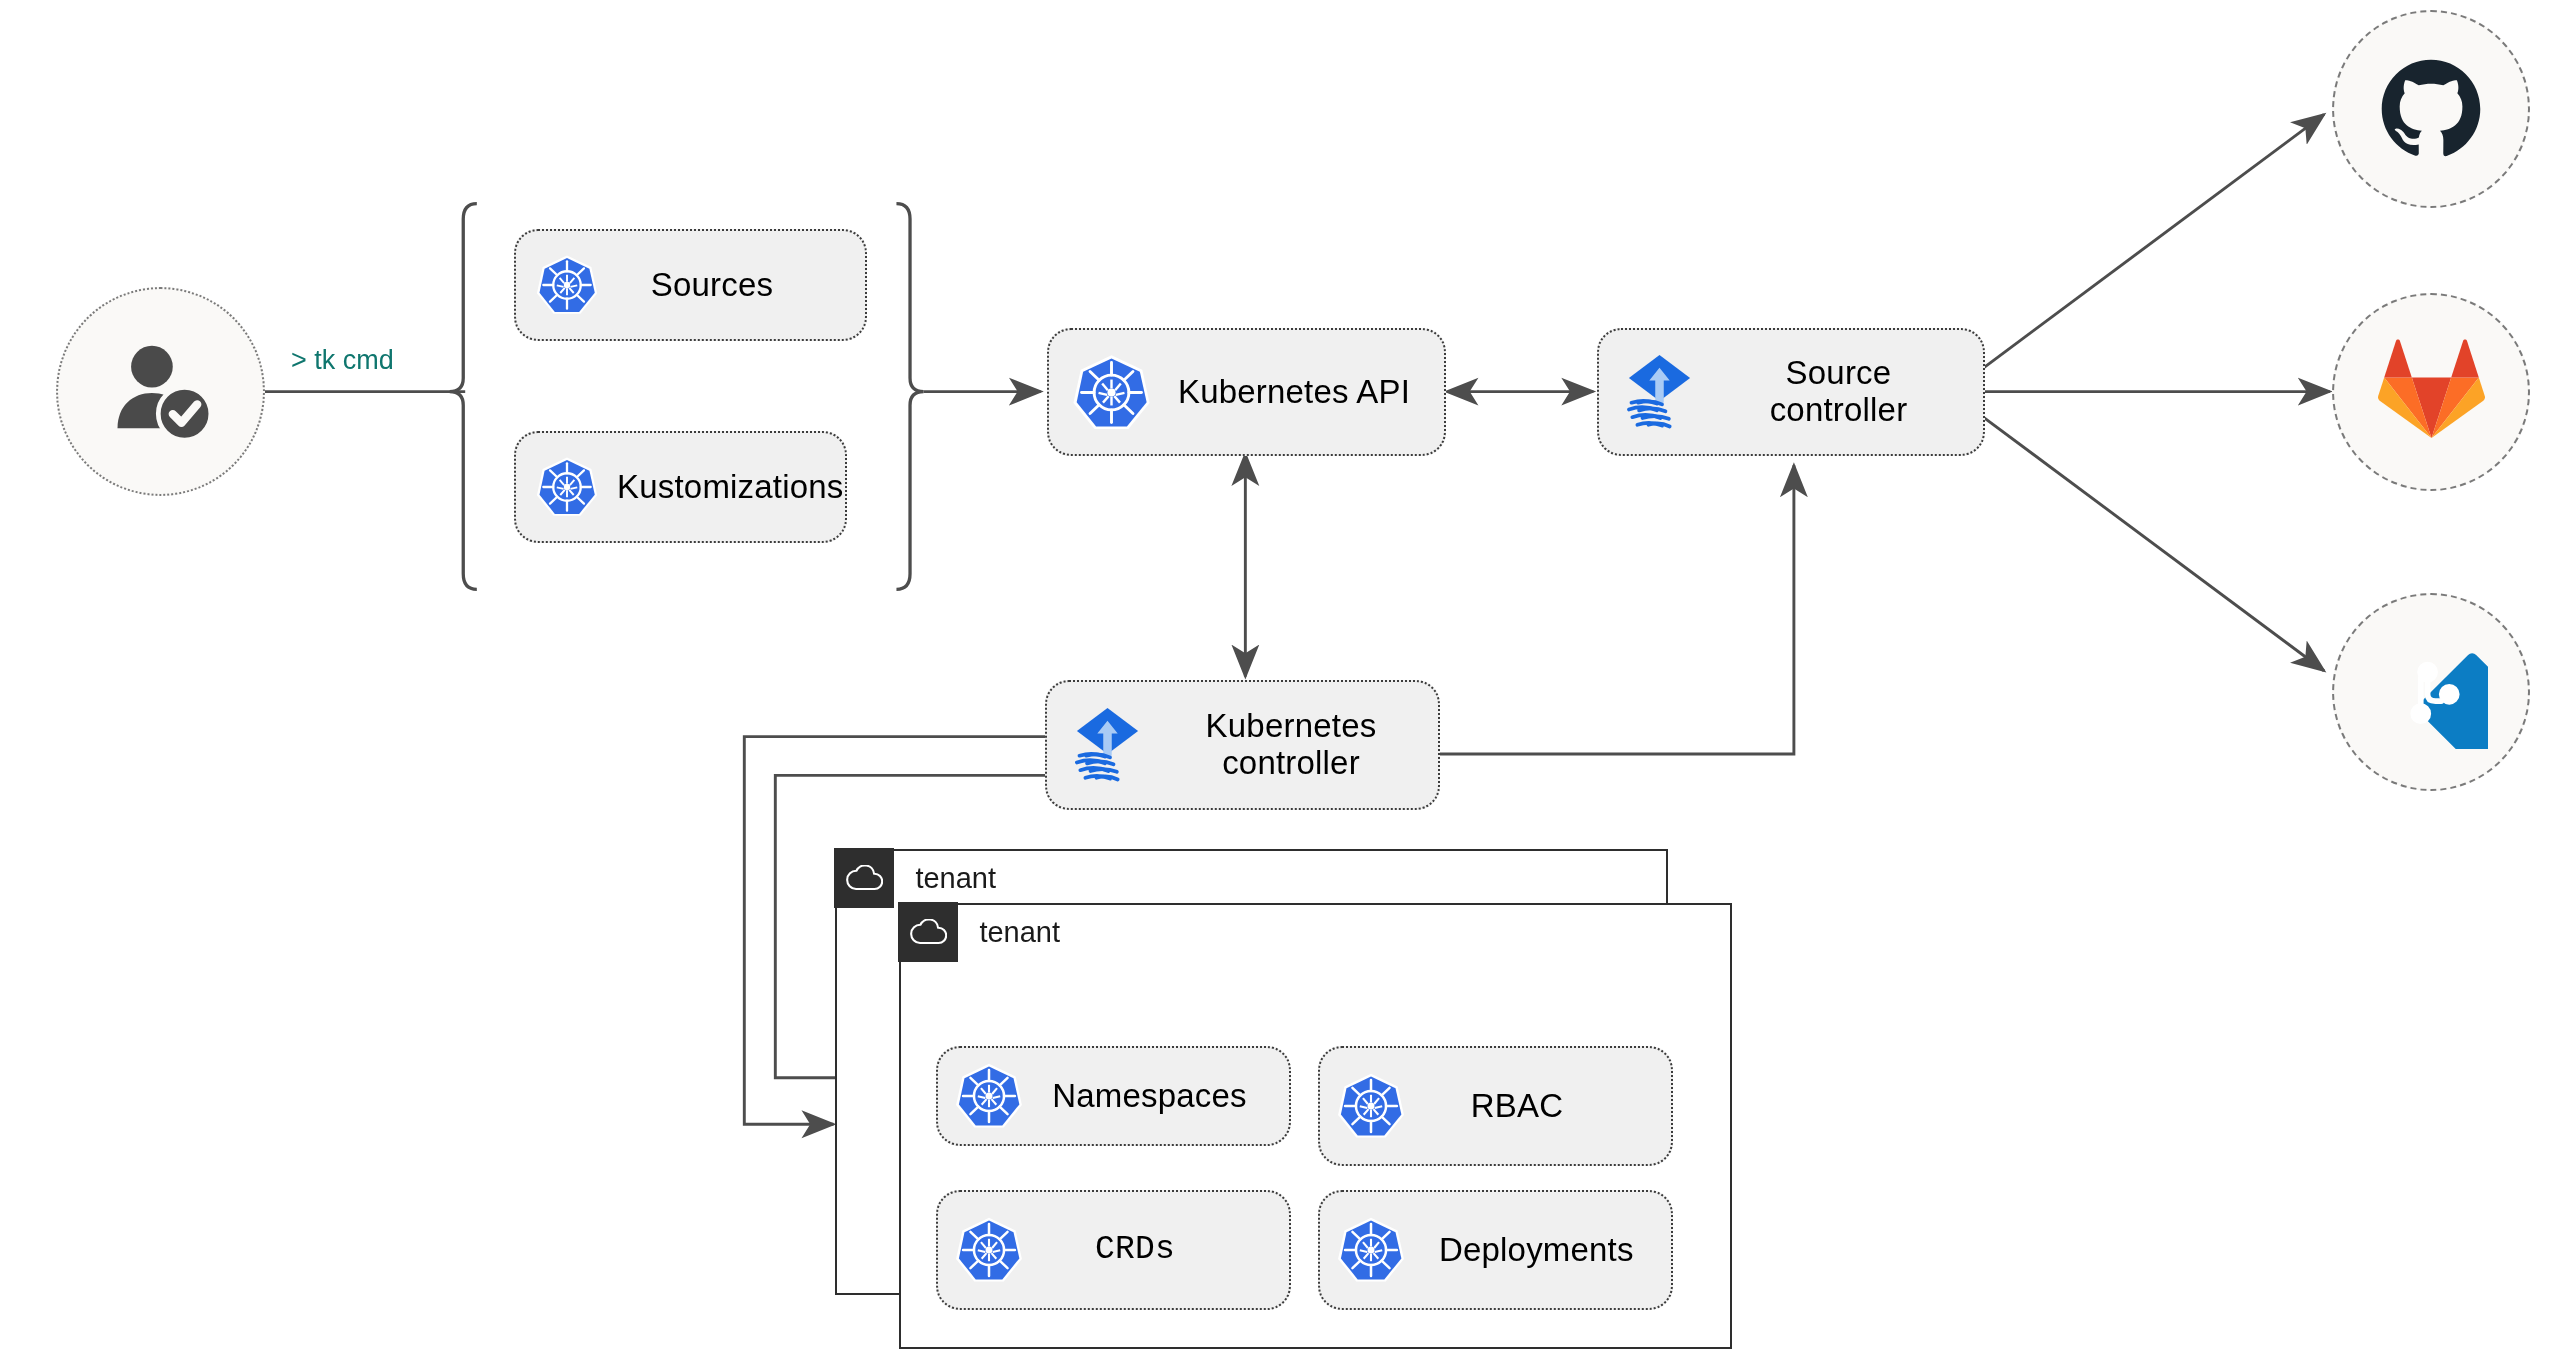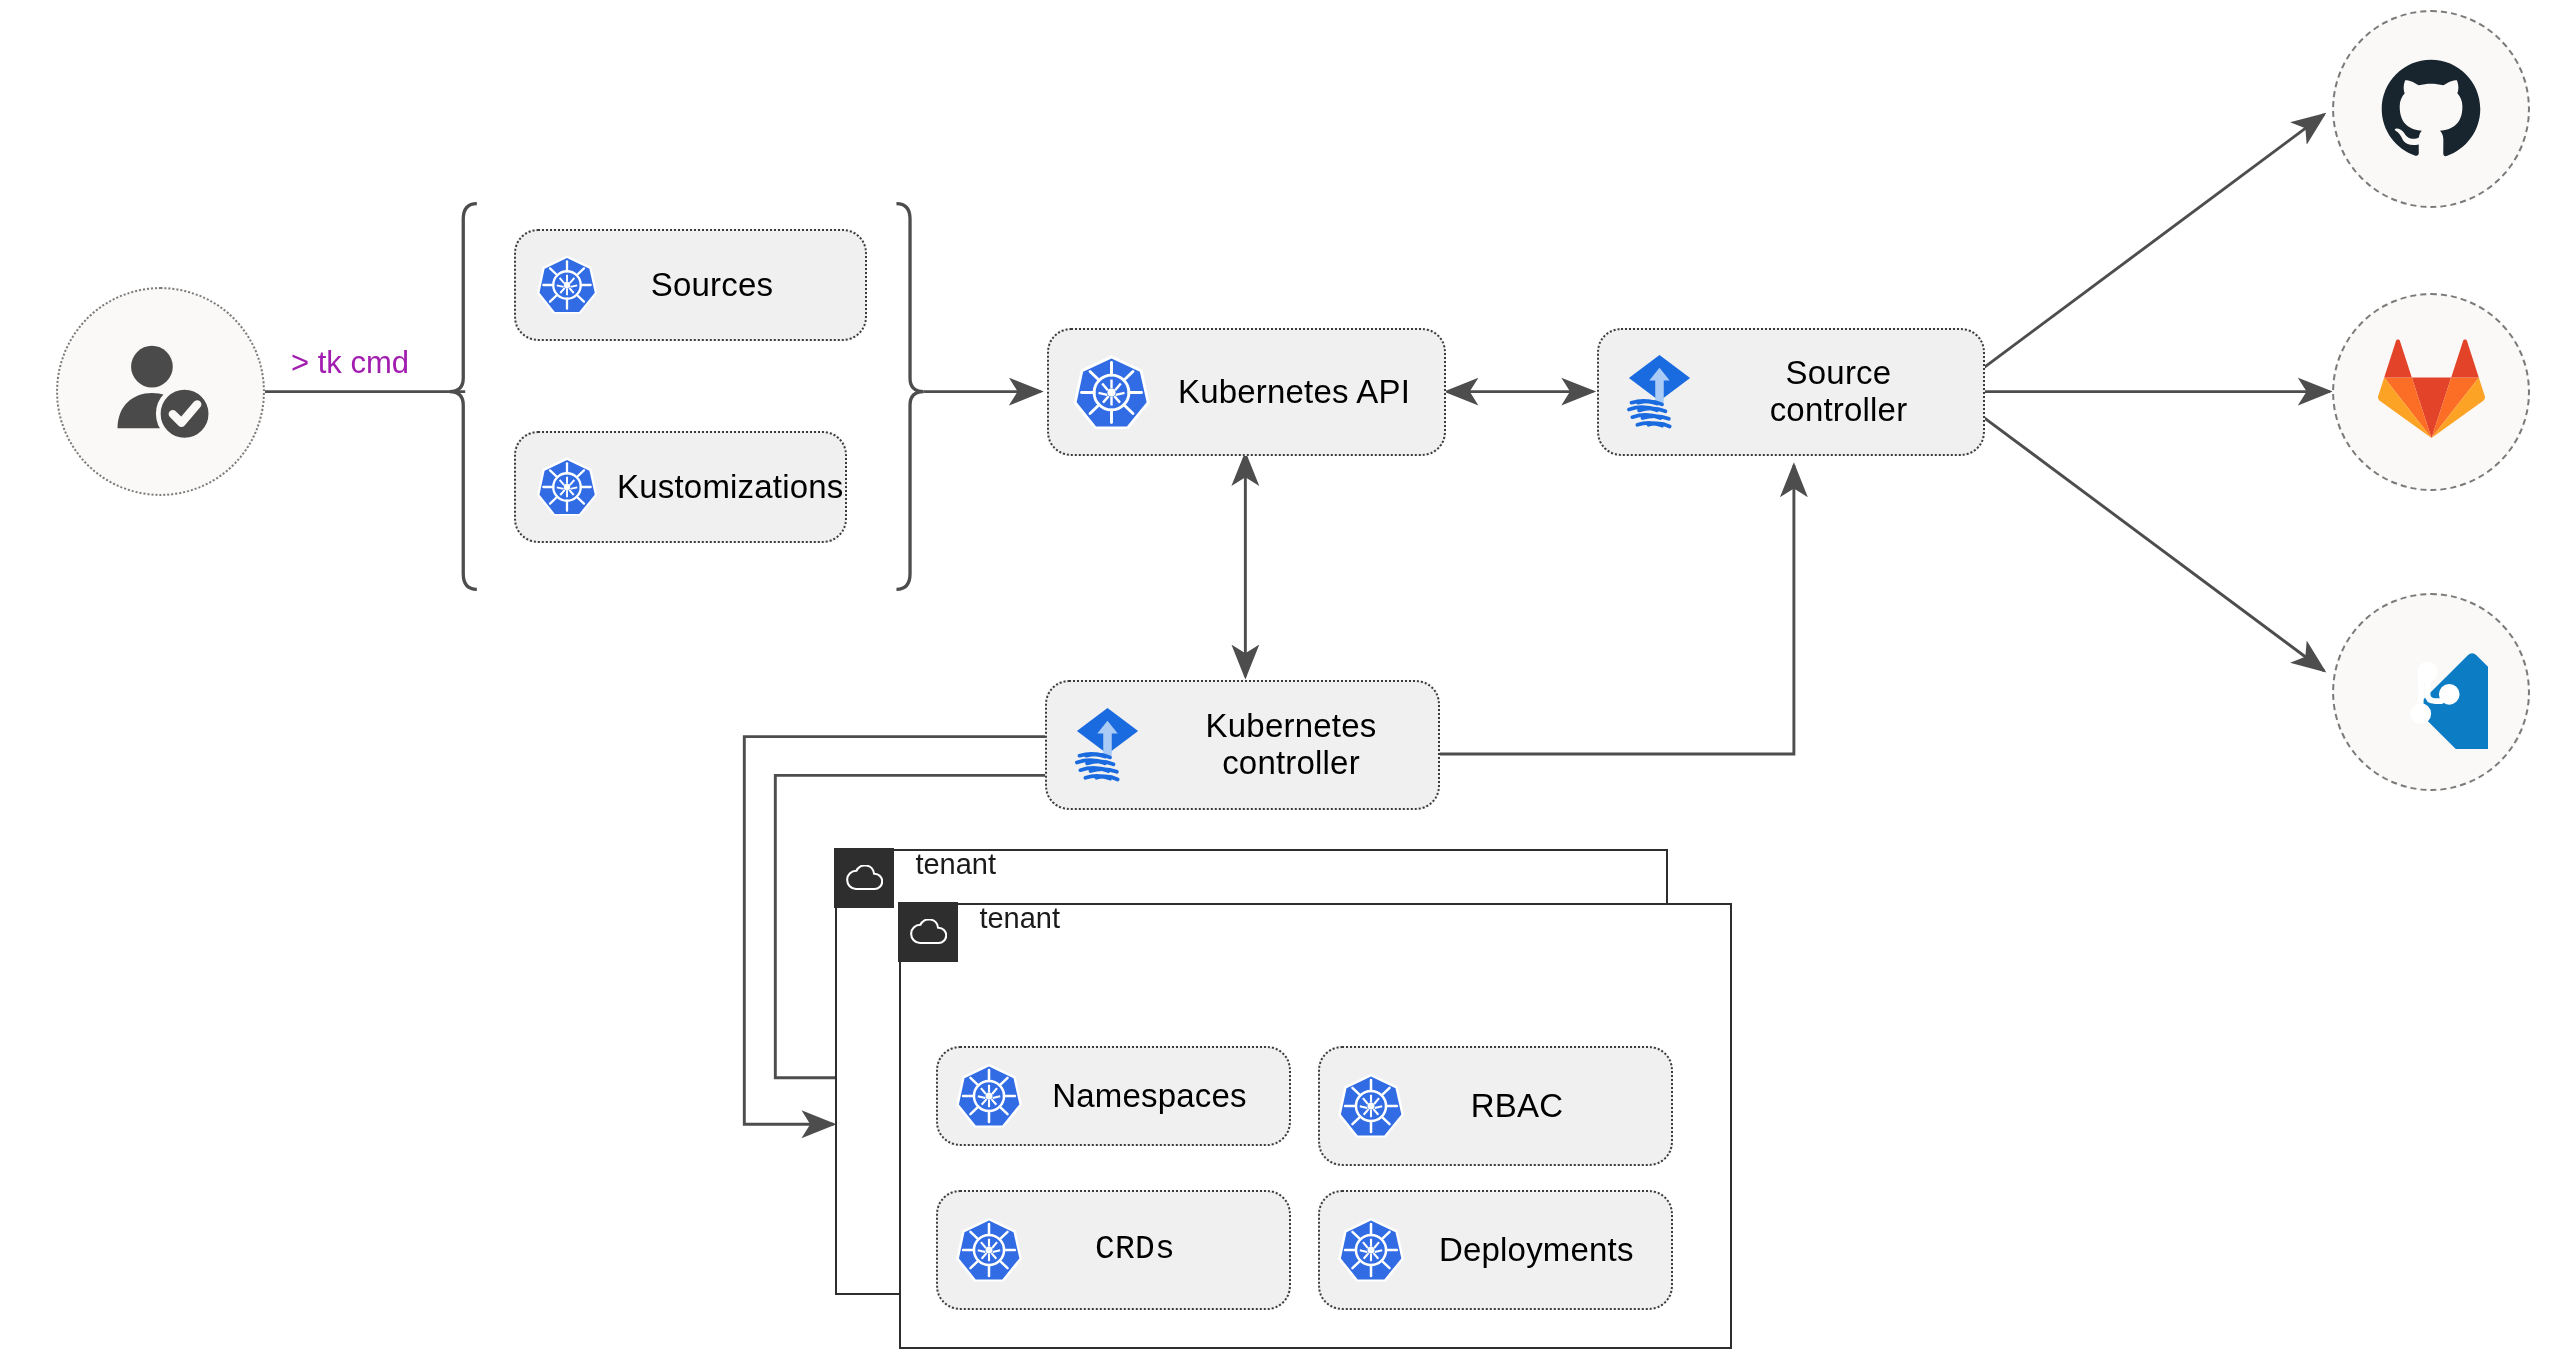--- a/index.html
+++ b/index.html
@@ -77,21 +77,21 @@
     background: #ffffff;
     border: 2.9px solid #2E2E2E;
     box-sizing: border-box;
   }
   .tenant-head {
     position: absolute;
     left: -2.9px;
     top: -2.9px;
     height: 60px;
     display: flex;
-    align-items: flex-start;
+    align-items: center;
   }
   .tenant-badge {
     width: 60px;
     height: 60px;
     background: #2E2E2E;
     display: flex;
     align-items: center;
     justify-content: center;
     flex: 0 0 auto;
   }
@@ -100,22 +100,22 @@
     align-items: center;
     padding-left: 21.3px;
     font-size: 29px;
     color: #1A1A1A;
     background: transparent;
   }
 
   
   .cmd-label {
     position: absolute;
-    font-size: 31px;
-    color: #a21caf;
+    font-size: 27px;
+    color: #0f766e;
     white-space: nowrap;
   }
 </style>
 </head>
 <body>
 
 <div id="canvas">
 
   <svg id="wires" viewBox="0 0 2658 1398">
     <defs>

